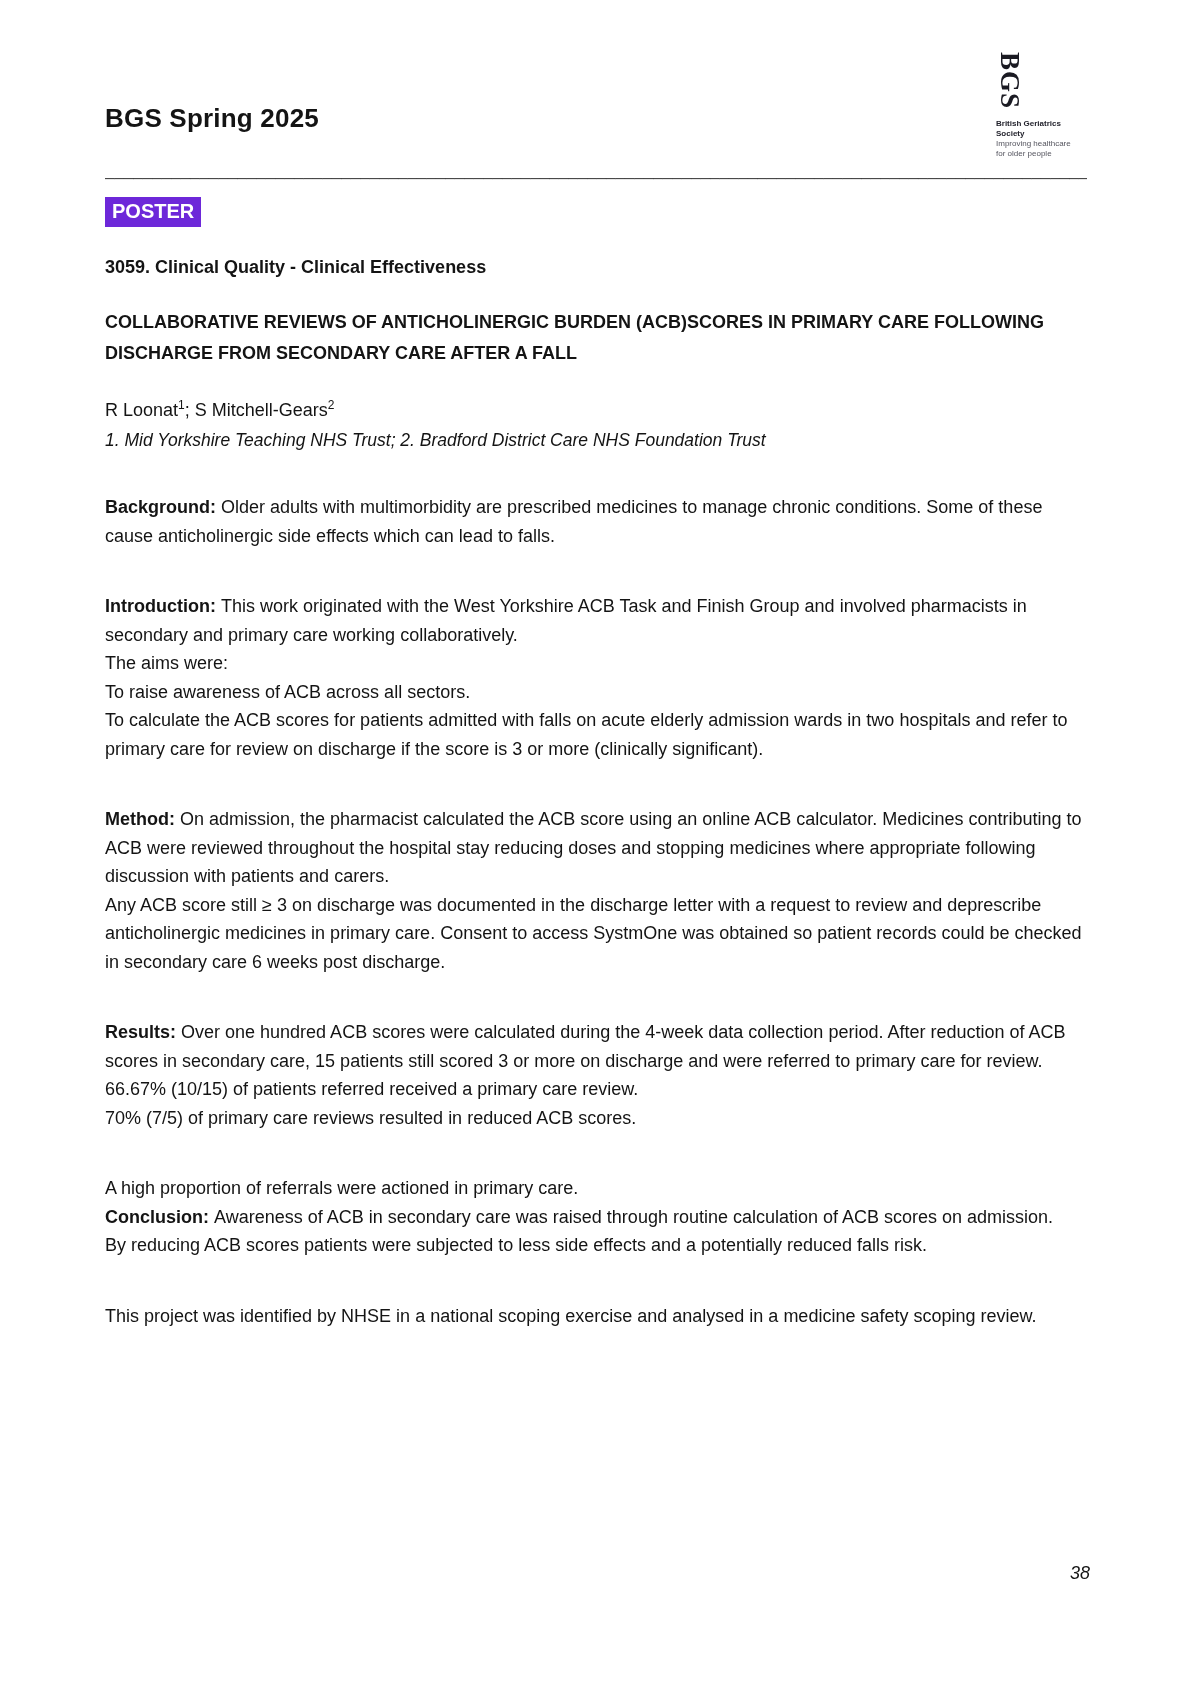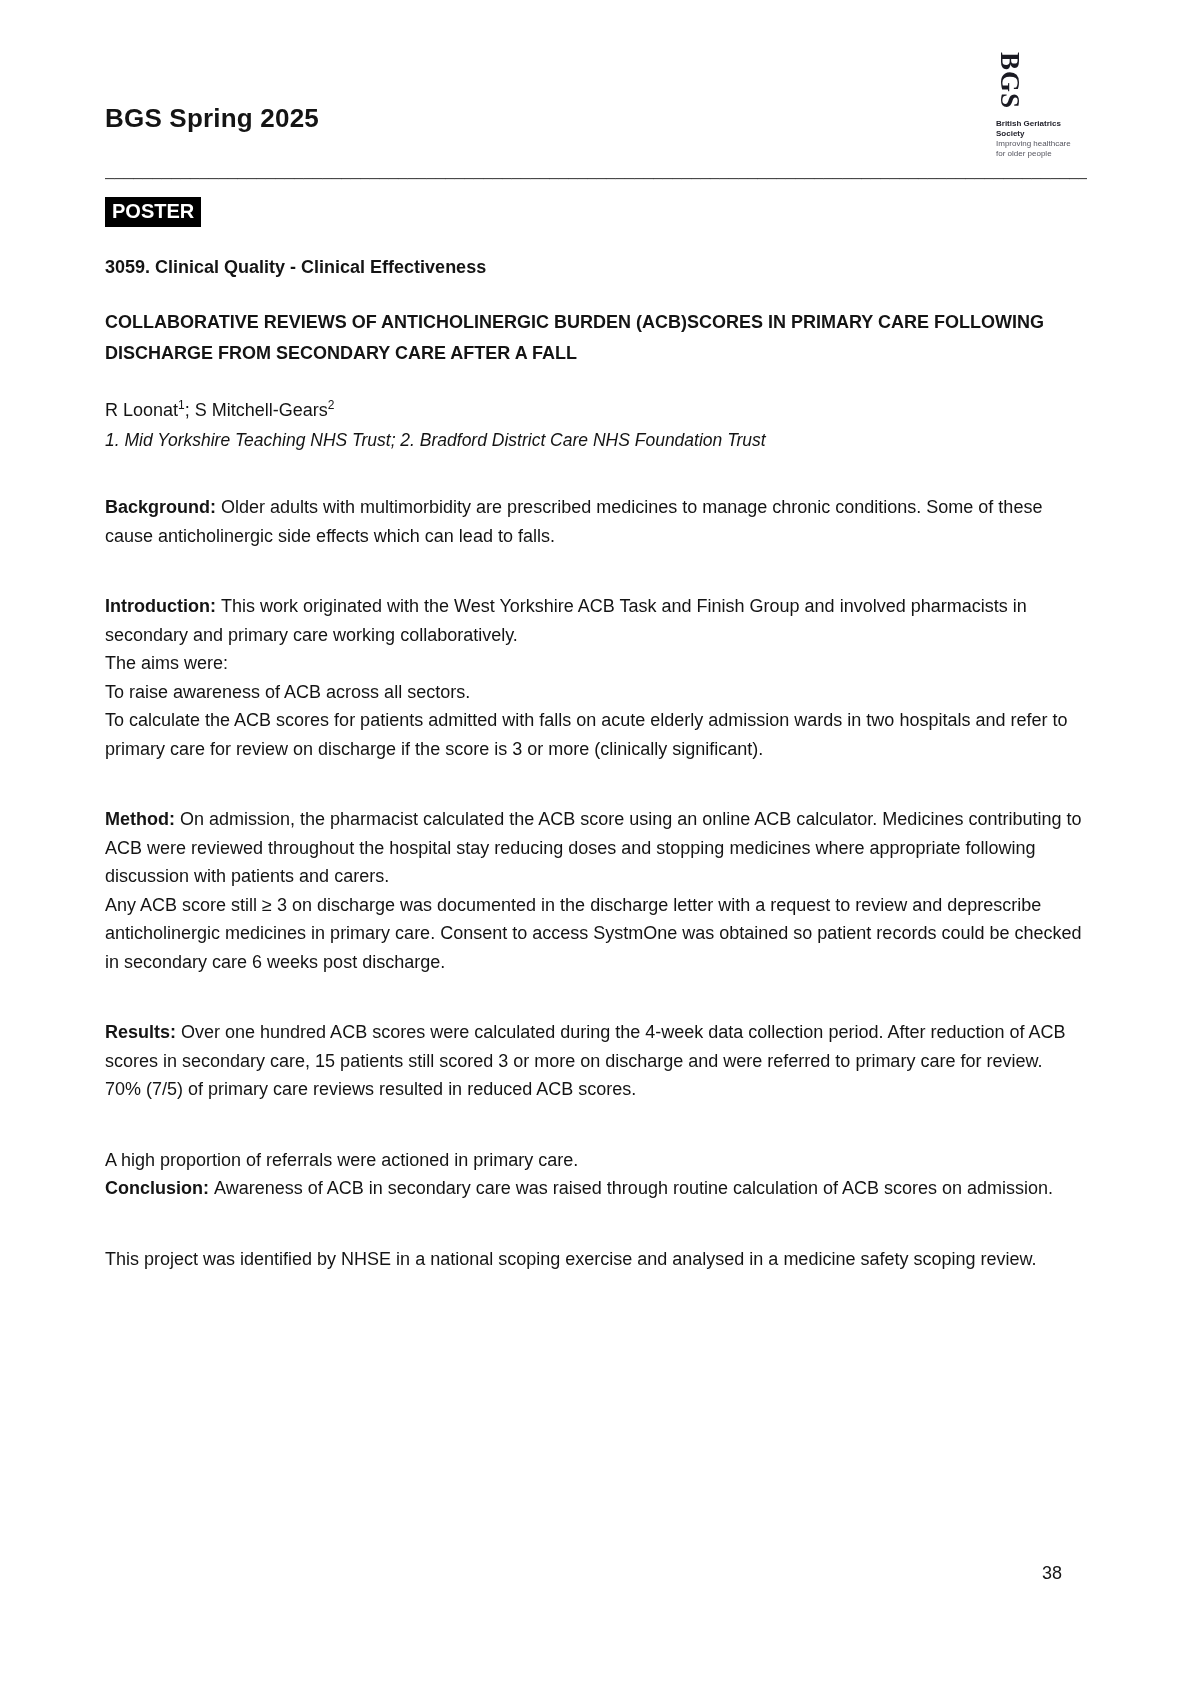--- a/index.html
+++ b/index.html
@@ -72,22 +72,23 @@
   .block {
     margin-top: 42px;
     font-size: 18px;
     line-height: 28.5px;
   }
   .block .lbl { font-weight: bold; margin-right: 5px; }
   .cline { font-size: 18px; line-height: 28.5px; }
   .page-number {
     position: absolute;
     top: 1563px;
-    right: 128px;
+    right: 100px;
     font-size: 18px;
+    font-style: italic;
   }
   .logo {
     position: absolute;
     top: 52px;
     left: 996px;
     width: 80px;
   }
   .logo-acronym {
     writing-mode: vertical-rl;
     font-family: "Liberation Serif", serif;
@@ -126,21 +127,21 @@
     </div>
   </div>
 
   <div class="content">
 
     <h1 class="doc-header">BGS Spring 2025</h1>
 
     <div class="divider">________________________________________________________________________________________________________________________</div>
 
     <div>
-      <span class="poster-badge" id="poster-badge" style="background: #000000; color: rgb(255, 255, 255);">POSTER</span>
+      <span class="poster-badge" id="poster-badge" style="background: #6d28d9; color: rgb(255, 255, 255);">POSTER</span>
     </div>
 
     <div class="session-heading">3059. Clinical Quality - Clinical Effectiveness</div>
 
     <div class="abstract-title">COLLABORATIVE REVIEWS OF ANTICHOLINERGIC BURDEN (ACB)SCORES IN PRIMARY CARE FOLLOWING DISCHARGE FROM SECONDARY CARE AFTER A FALL</div>
 
     <div class="authors"><span>R Loonat</span><sup>1</sup><span>; </span><span>S Mitchell-Gears</span><sup>2</sup></div>
 
     <div class="affiliations">1. Mid Yorkshire Teaching NHS Trust; 2. Bradford District Care NHS Foundation Trust</div>
 
@@ -155,26 +156,28 @@
       <div class="cline">To calculate the ACB scores for patients admitted with falls on acute elderly admission wards in two hospitals and refer to primary care for review on discharge if the score is 3 or more (clinically significant).</div>
     </div>
 
     <div class="block">
       <div class="cline"><span class="lbl">Method:</span><span>On admission, the pharmacist calculated the ACB score using an online ACB calculator. Medicines contributing to ACB were reviewed throughout the hospital stay reducing doses and stopping medicines where appropriate following discussion with patients and carers.</span></div>
       <div class="cline">Any ACB score still ≥ 3 on discharge was documented in the discharge letter with a request to review and deprescribe anticholinergic medicines in primary care. Consent to access SystmOne was obtained so patient records could be checked in secondary care 6 weeks post discharge.</div>
     </div>
 
     <div class="block">
       <div class="cline"><span class="lbl">Results:</span><span>Over one hundred ACB scores were calculated during the 4-week data collection period. After reduction of ACB scores in secondary care, 15 patients still scored 3 or more on discharge and were referred to primary care for review.</span></div>
+      <div class="cline">66.67% (10/15) of patients referred received a primary care review.</div>
       <div class="cline">70% (7/5) of primary care reviews resulted in reduced ACB scores.</div>
     </div>
 
     <div class="block">
       <div class="cline">A high proportion of referrals were actioned in primary care.</div>
       <div class="cline"><span class="lbl">Conclusion:</span><span>Awareness of ACB in secondary care was raised through routine calculation of ACB scores on admission.</span></div>
+      <div class="cline">By reducing ACB scores patients were subjected to less side effects and a potentially reduced falls risk.</div>
     </div>
 
     <div class="block">This project was identified by NHSE in a national scoping exercise and analysed in a medicine safety scoping review.</div>
 
   </div>
 
   <div class="page-number">38</div>
 
 </div>
 

